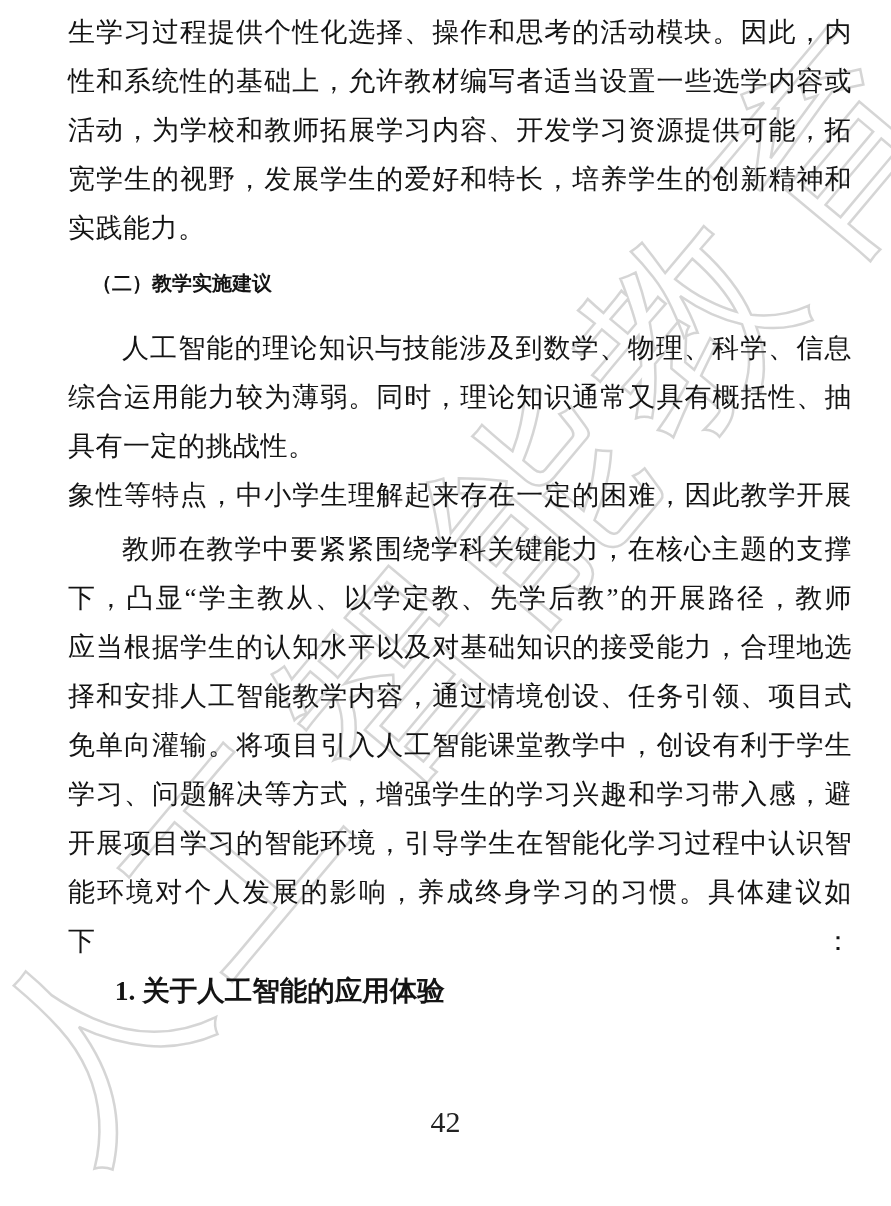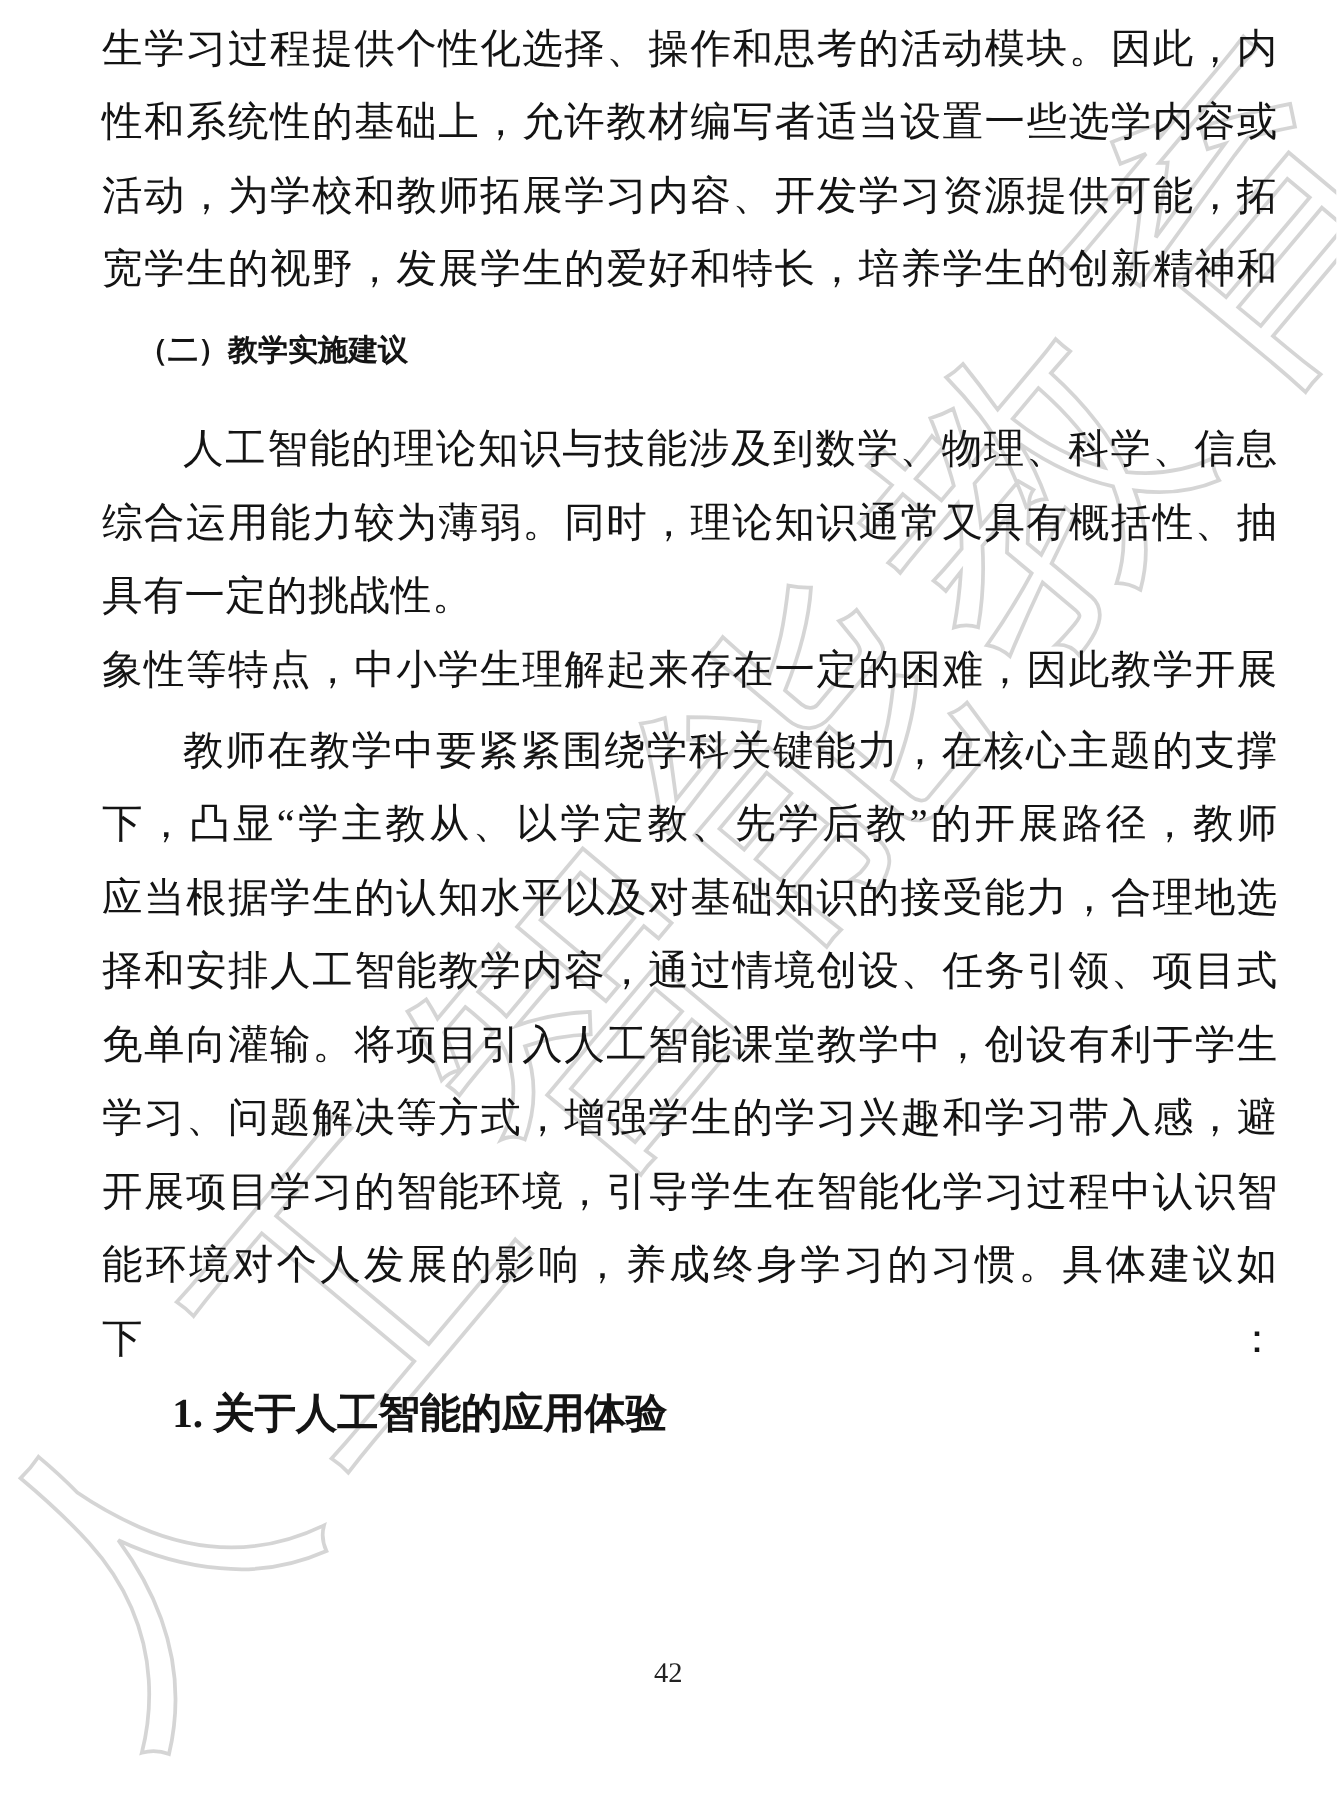--- a/index.html
+++ b/index.html
@@ -50,21 +50,21 @@
     margin: 0;
   }
   .para3 { margin-top: 5px; }
   .page-number {
     position: absolute;
     z-index: 2;
     top: 1105px;
     left: 0;
     width: 100%;
     text-align: center;
-    font-size: 19px;
+    font-size: 30px;
     color: #222222;
   }
   .watermark {
     position: absolute;
     z-index: 1;
     left: -205px;
     top: 480px;
     width: 1300px;
     transform: rotate(-50deg);
     transform-origin: 50% 50%;
@@ -86,20 +86,21 @@
 
   <div class="watermark">人工智能教育</div>
 
   <div class="content">
 
     <div class="para para1">
       <div class="ln">生学习过程提供个性化选择、操作和思考的活动模块。因此，内</div>
       <div class="ln">性和系统性的基础上，允许教材编写者适当设置一些选学内容或</div>
       <div class="ln">活动，为学校和教师拓展学习内容、开发学习资源提供可能，拓</div>
       <div class="ln">宽学生的视野，发展学生的爱好和特长，培养学生的创新精神和</div>
+      <div class="ln short">实践能力。</div>
     </div>
 
     <div class="heading1">（二）教学实施建议</div>
 
     <div class="para para2">
       <div class="ln ind">人工智能的理论知识与技能涉及到数学、物理、科学、信息</div>
       <div class="ln">综合运用能力较为薄弱。同时，理论知识通常又具有概括性、抽</div>
       <div class="ln short">具有一定的挑战性。</div>
       <div class="ln">象性等特点，中小学生理解起来存在一定的困难，因此教学开展</div>
     </div>

